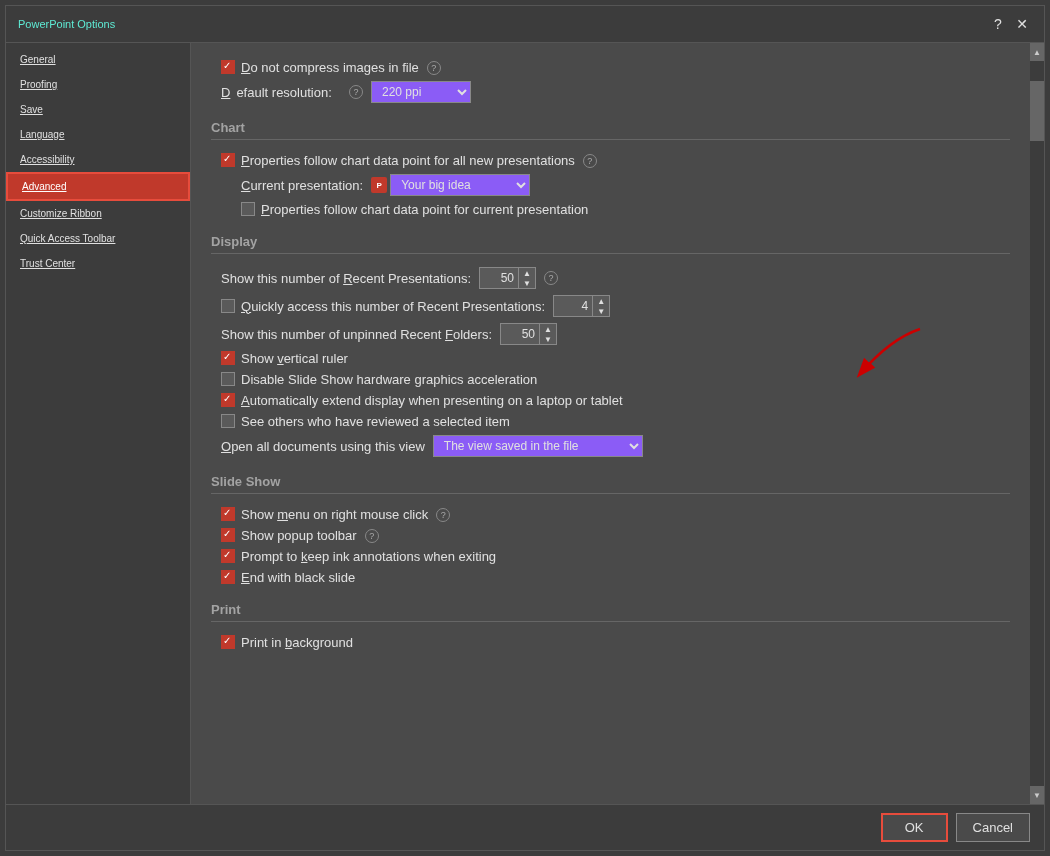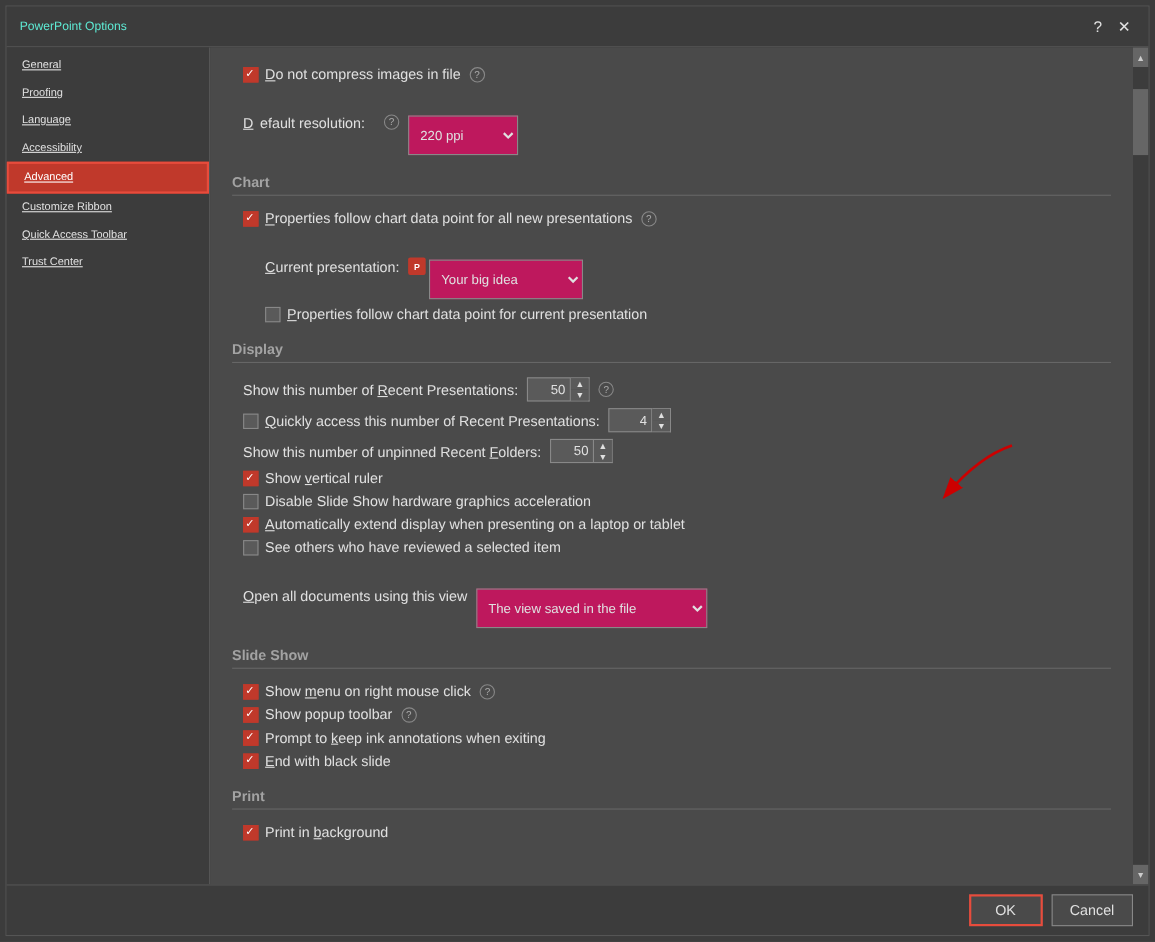--- a/index.html
+++ b/index.html
@@ -112,21 +112,21 @@
       display: flex;
       align-items: center;
       padding: 3px 0;
       gap: 8px;
     }
     .option-row label {
       color: #e0e0e0;
       font-size: 13px;
       cursor: pointer;
       display: flex;
-      align-items: flex-end;
+      align-items: flex-start;
       gap: 6px;
     }
     input[type="checkbox"] {
       width: 14px;
       height: 14px;
       appearance: none;
       background: #5a5a5a;
       border: 1px solid #888;
       cursor: pointer;
       flex-shrink: 0;
@@ -138,28 +138,27 @@
     }
     input[type="checkbox"]:checked::after {
       content: '✓';
       color: white;
       font-size: 10px;
       position: absolute;
       top: -1px;
       left: 1px;
     }
     .dropdown-select {
-      background: #be185d;
+      background: #8b5cf6;
       border: 1px solid #888;
       color: #e0e0e0;
       padding: 2px 6px;
       font-size: 12px;
       cursor: pointer;
-      height: 36px;
-      margin-top: 24px;
+      height: 22px;
     }
     .spinner-input {
       display: flex;
       align-items: center;
     }
     .spinner-input input[type="text"] {
       width: 40px;
       height: 22px;
       background: #5a5a5a;
       border: 1px solid #888;
@@ -298,20 +297,21 @@
       <button class="titlebar-btn">?</button>
       <button class="titlebar-btn">✕</button>
     </div>
   </div>
 
   <div class="dialog-body">
 
     <div class="sidebar">
       <div class="sidebar-item">General</div>
       <div class="sidebar-item">Proofing</div>
+      <div class="sidebar-item">Save</div>
       <div class="sidebar-item">Language</div>
       <div class="sidebar-item">Accessibility</div>
       <div class="sidebar-item active">Advanced</div>
       <div class="sidebar-item">Customize Ribbon</div>
       <div class="sidebar-item">Quick Access Toolbar</div>
       <div class="sidebar-item">Trust Center</div>
     </div>
 
     <div class="main-content">
       <div class="content-scroll">

